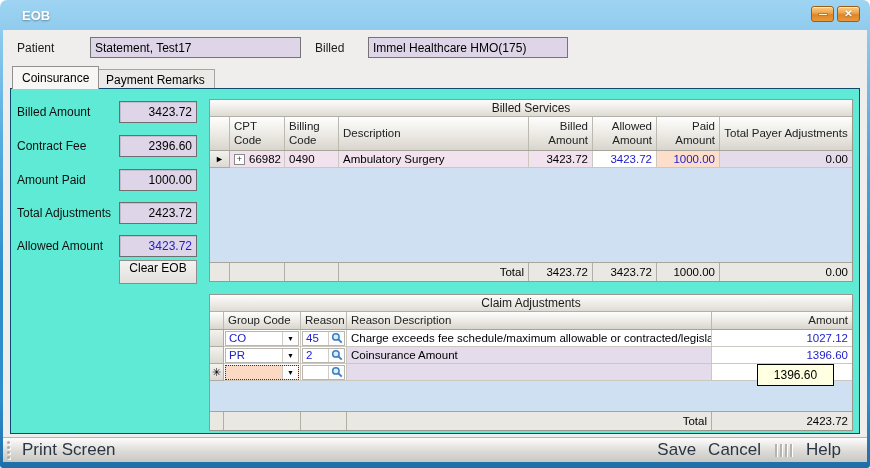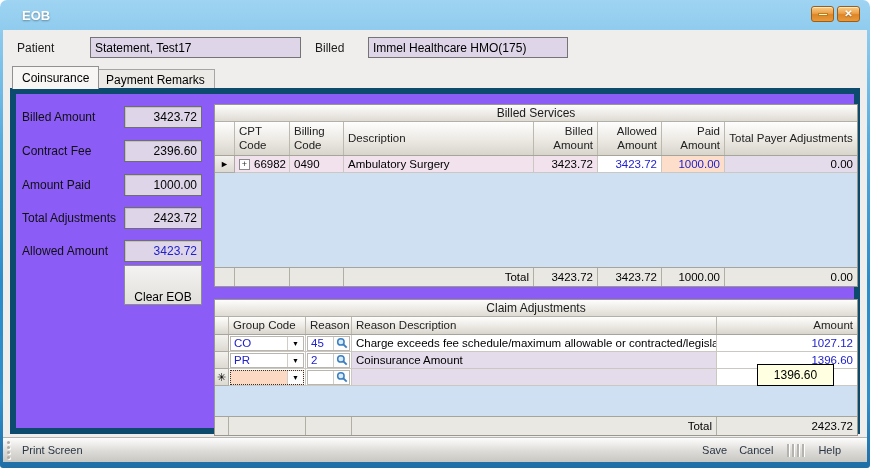--- a/index.html
+++ b/index.html
@@ -25,32 +25,32 @@
   .lbl { position:absolute; font-size:12px; color:#1b1b1b; }
   .txtbox { position:absolute; height:21px; background:#ded6e8; border:1px solid #747474;
     font-size:12px; color:#000; display:flex; align-items:center; padding:0 4px; }
   .blueval { color:#2121cc; }
 
   
   .tab { position:absolute; top:37px; height:22px; font-size:12px; display:flex; align-items:center;
     padding:0 9px; cursor:pointer; }
   .tab.active { left:9px; background:#f7f6f4; border:1px solid #919191; border-bottom:none; z-index:3; height:23px; top:36px; }
   .tab.inactive { left:93px; background:#eceae7; border:1px solid #a5a5a5; border-bottom:none; top:39px; height:20px; }
-  .tabpage { position:absolute; left:7px; top:58px; width:850px; height:346px; background:#8b5cf6;
-    border:6px solid #0c4a6e; }
+  .tabpage { position:absolute; left:7px; top:58px; width:850px; height:346px; background:#5eead4;
+    border:1px solid #0c4a6e; }
 
   
   .sumrow { position:absolute; left:0; width:198px; height:22px; }
   .sumrow .slabel { position:absolute; left:6px; top:4px; font-size:12px; color:#101010; }
   .sumfield { position:absolute; left:108px; width:78px; height:22px; background:#ded6e8;
     border:1px solid #6e6e6e; box-shadow:inset 1px 1px 0 rgba(120,120,120,.25);
     font-size:12px; display:flex; align-items:center; justify-content:flex-end; padding:0 4px; }
-  .clearbtn { position:absolute; left:108px; top:171px; width:78px; height:40px;
+  .clearbtn { position:absolute; left:108px; top:171px; width:78px; height:24px;
     background:linear-gradient(180deg,#f4f3f1,#e2e0dc); border:1px solid #8d8d8d;
-    font-size:12px; display:flex; align-items:flex-end; justify-content:center; cursor:pointer; }
+    font-size:12px; display:flex; align-items:flex-start; justify-content:center; cursor:pointer; }
 
   
   .grid { position:absolute; left:198px; width:644px; border:1px solid #9a978f; background:#cfe0f2;
     display:flex; flex-direction:column; font-size:11.5px; }
   .gcaption { height:17px; background:linear-gradient(180deg,#fdfdfc,#ece9e4 60%,#dedbd4);
     border-bottom:1px solid #b3b0a8; display:flex; align-items:center; justify-content:center;
     font-size:12px; color:#1b1b1b; flex:0 0 auto; }
   .ghead { display:flex; background:linear-gradient(180deg,#fefefe,#ece9e3 55%,#d8d5cd);
     border-bottom:1px solid #a7a49c; flex:0 0 auto; color:#222; }
   .ghead .hc { border-right:1px solid #bcb9b1; display:flex; align-items:center; padding:1px 4px; line-height:1.15; }
@@ -96,21 +96,21 @@
   .magbtn { width:16px; background:#fdfdfd; border-left:1px solid #d0cdc7; display:flex; align-items:center;
     justify-content:center; cursor:pointer; }
   .newstar { font-size:11px; color:#000; line-height:1; }
 
   .tooltip { position:absolute; left:754px; top:334px; width:77px; height:22px; background:#ffffe1;
     border:1px solid #000; display:flex; align-items:center; justify-content:center; font-size:12px; color:#000; z-index:9; }
 
   
   .footer { position:absolute; left:0; right:0; top:407px; height:25px;
     background:linear-gradient(180deg,#fdfdfd,#dddbd7 55%,#c9c7c2); border-top:1px solid #b7b5b0;
-    display:flex; align-items:center; font-size:11px; color:#2a3644; }
+    display:flex; align-items:center; font-size:17px; color:#2a3644; }
   .grip { display:flex; flex-direction:column; gap:2px; margin:0 6px 0 4px; }
   .grip i { width:3px; height:3px; background:#aeaca7; border-radius:50%; box-shadow:1px 1px 0 #fff; }
   .footbtn { cursor:pointer; padding:0 6px; }
   .footsep { display:flex; gap:3px; margin:0 8px; }
   .footsep i { width:2px; height:13px; background:#b5b3ae; box-shadow:1px 0 0 #fff; }
   .spacer { flex:1; }
 </style>
 </head>
 <body>
 

